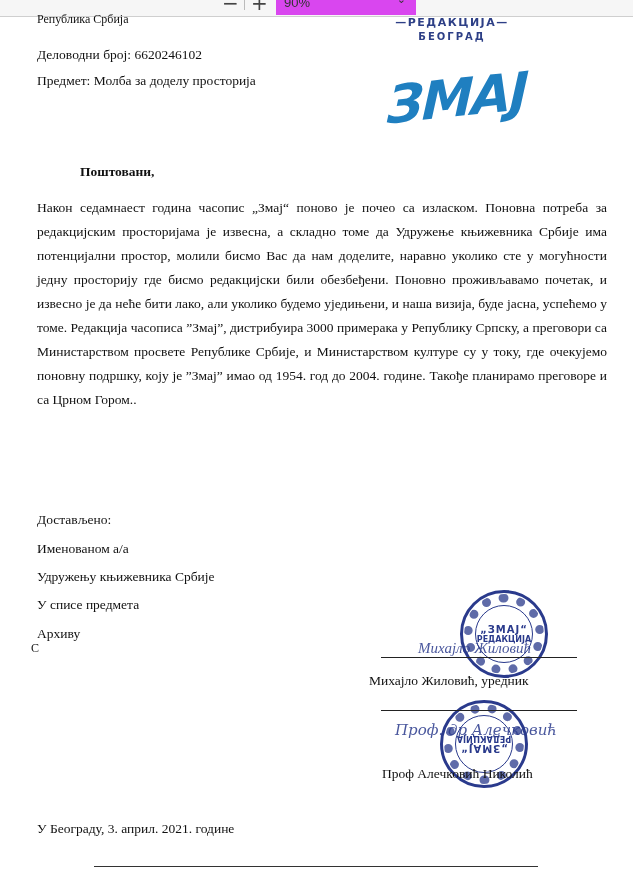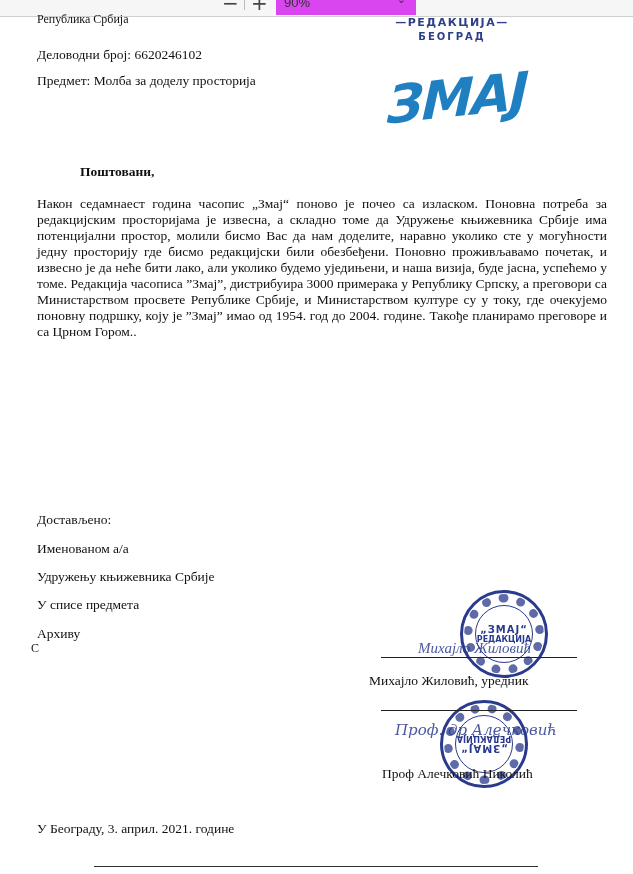--- a/index.html
+++ b/index.html
@@ -23,21 +23,21 @@
       position: absolute; left: 276px; top: 0; width: 140px; height: 15px;
       background: #d946ef; font-family: "Liberation Sans", sans-serif;
       font-size: 13px; color: #333; line-height: 6px; padding-left: 8px; box-sizing: border-box;
       overflow: hidden; cursor: pointer;
     }
     .zoom-select .chev { position: absolute; right: 10px; top: -4px; font-size: 11px; }
     .t { position: absolute; font-size: 13.5px; white-space: nowrap; }
     .header-top { left: 37px; top: 12px; font-size: 12px; }
     .para {
       position: absolute; left: 37px; top: 196px; width: 570px;
-      font-size: 13.5px; line-height: 16px; text-align: justify;
+      font-size: 13.5px; line-height: 24px; text-align: justify;
     }
     .para p { margin: 0; }
     .greet { left: 80px; top: 164px; font-weight: bold; }
     .logo { position: absolute; left: 385px; top: 16px; width: 160px; }
     .logo .l1 {
       font-family: "DejaVu Sans", sans-serif; font-weight: bold; font-size: 11px;
       color: #2d3f86; letter-spacing: 1.5px; text-align: center; width: 150px; margin-left: -8px;
     }
     .logo .l2 {
       font-family: "DejaVu Sans", sans-serif; font-weight: bold; font-size: 10px;

